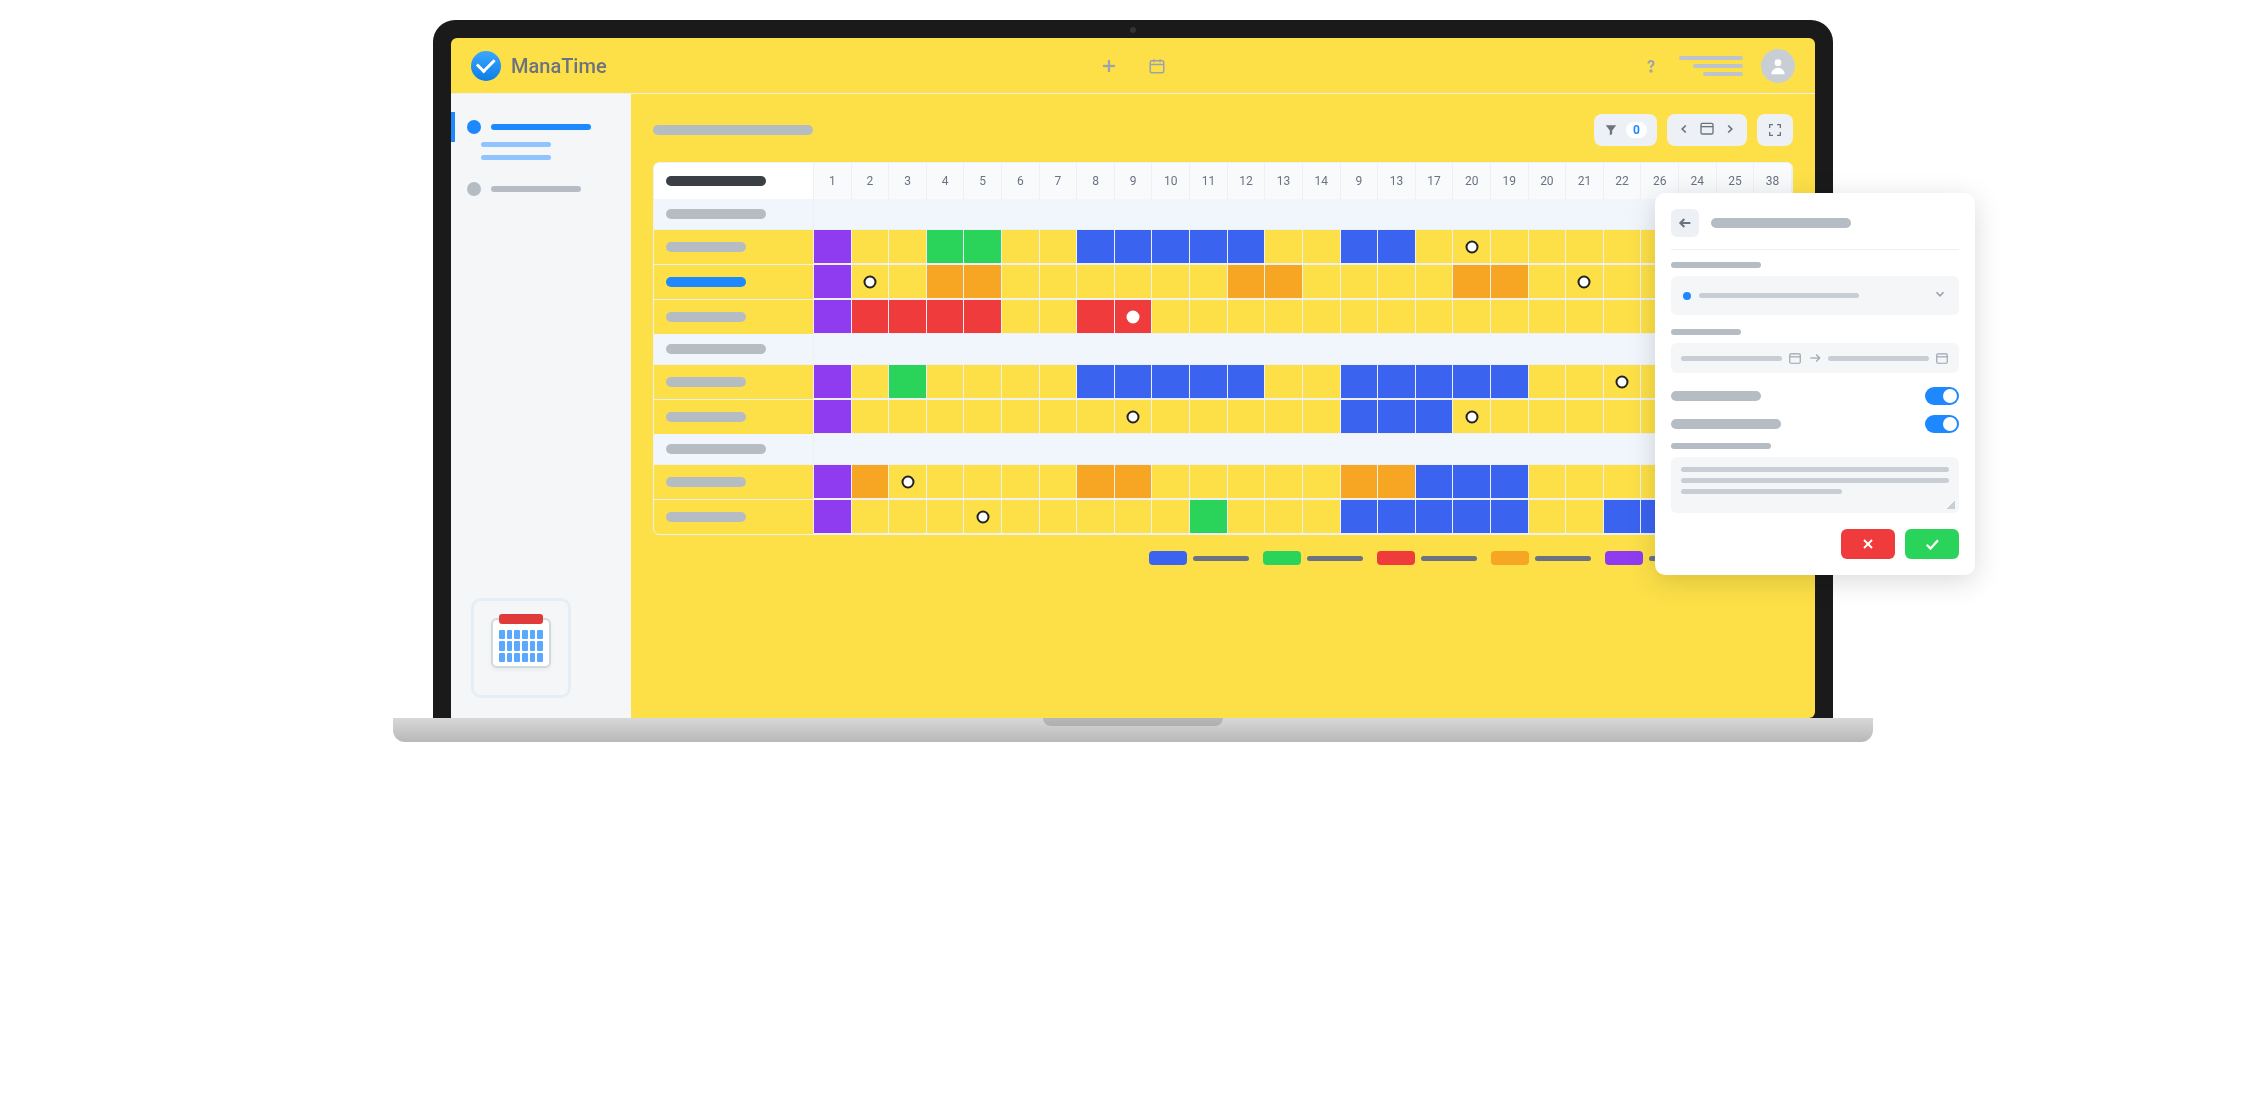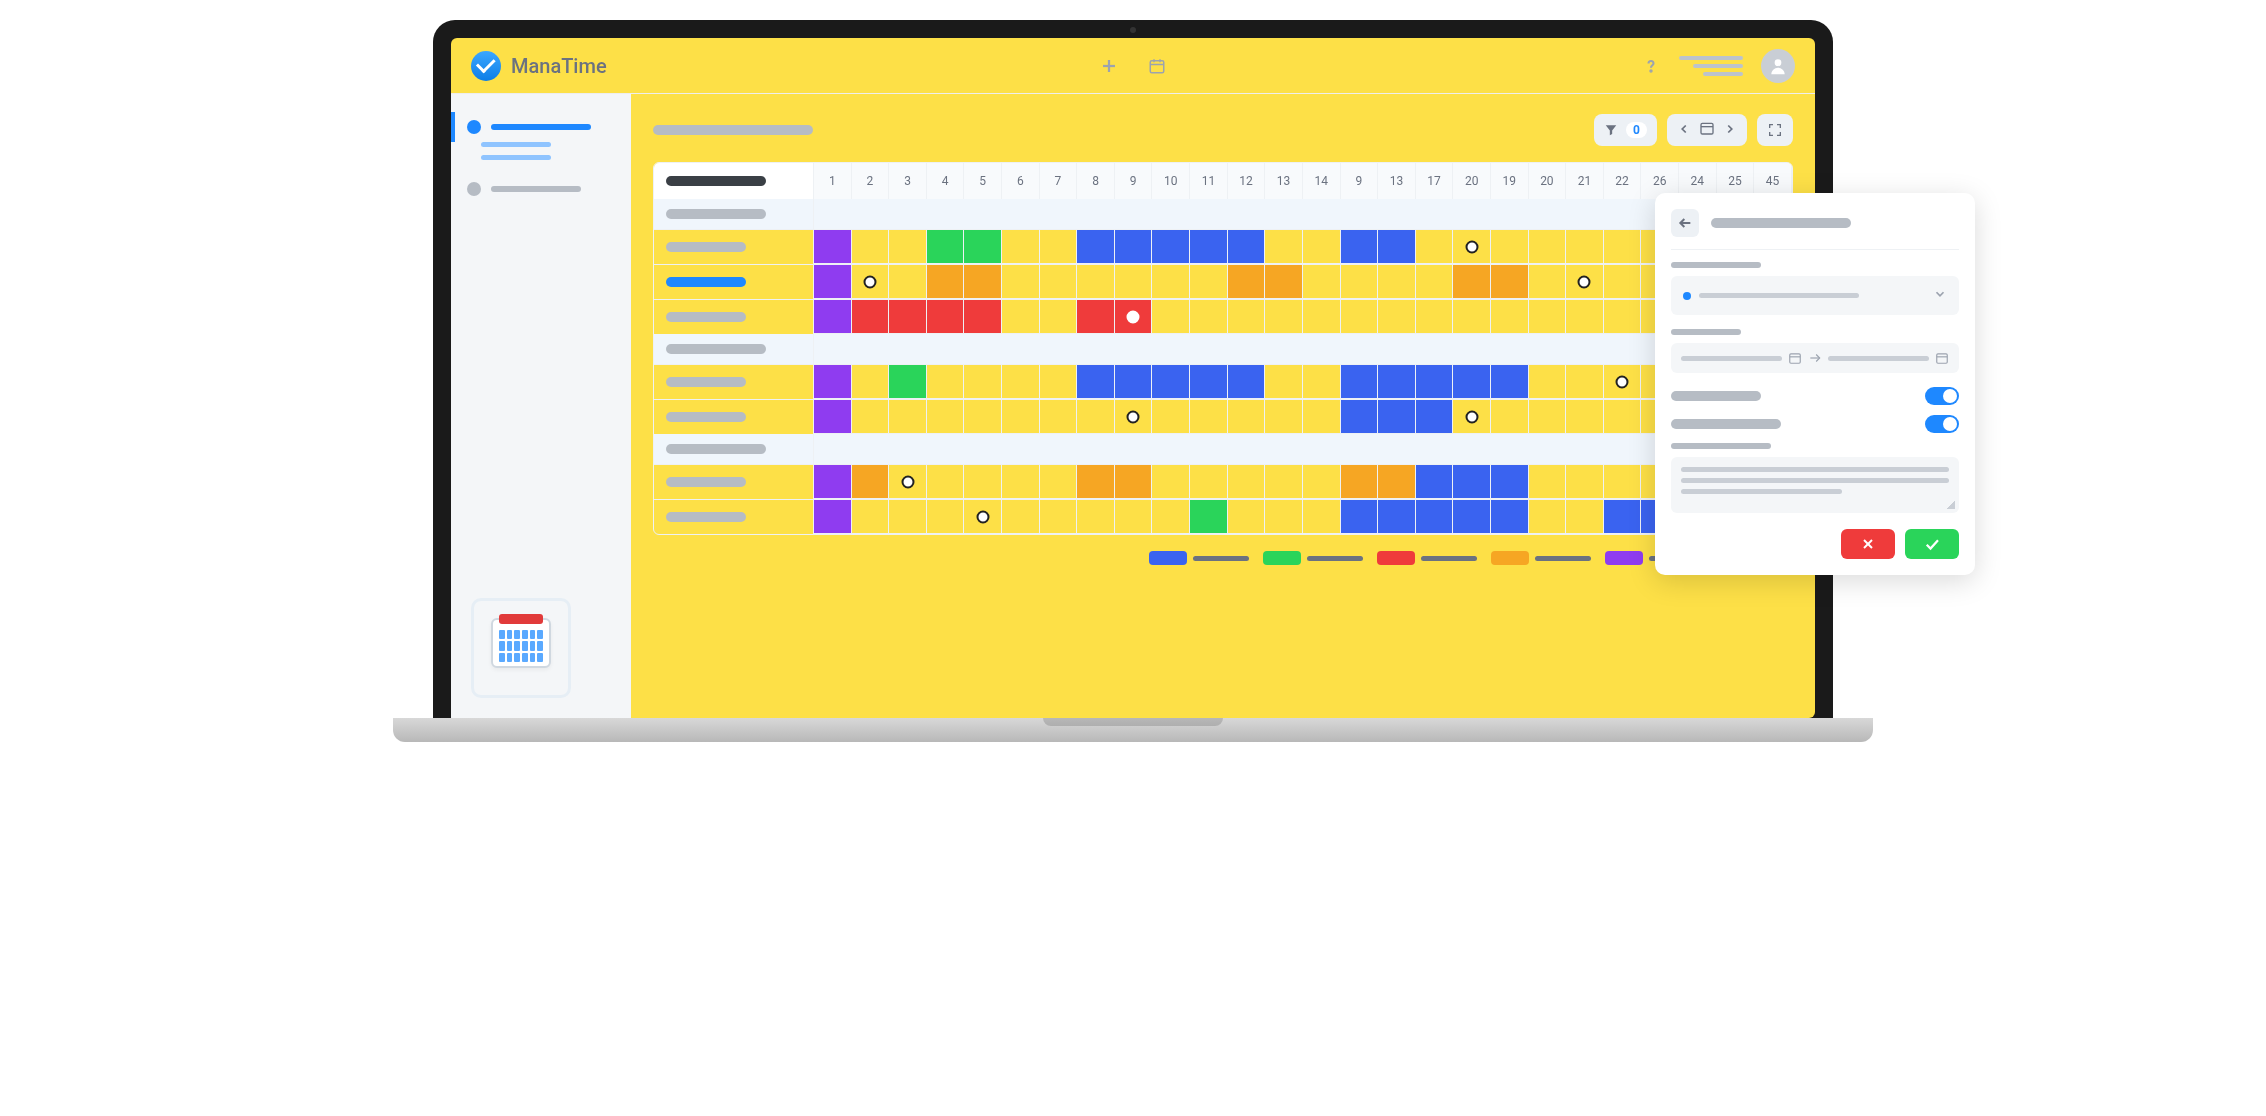--- a/index.html
+++ b/index.html
@@ -622,21 +622,21 @@
                     <div class="day-cell">13</div>
                     <div class="day-cell">17</div>
                     <div class="day-cell">20</div>
                     <div class="day-cell">19</div>
                     <div class="day-cell">20</div>
                     <div class="day-cell">21</div>
                     <div class="day-cell">22</div>
                     <div class="day-cell">26</div>
                     <div class="day-cell">24</div>
                     <div class="day-cell">25</div>
-                    <div class="day-cell">45</div>
+                    <div class="day-cell">38</div>
                   </div>
               </div>
               <div id="grid-body">
                   <div class="group-header">
                     <div class="grid-left-col">
                       <div class="placeholder-bar" style="width:100px"></div>
                     </div>
                     <div class="group-span"></div>
                   </div>
                   <div class="data-row">

